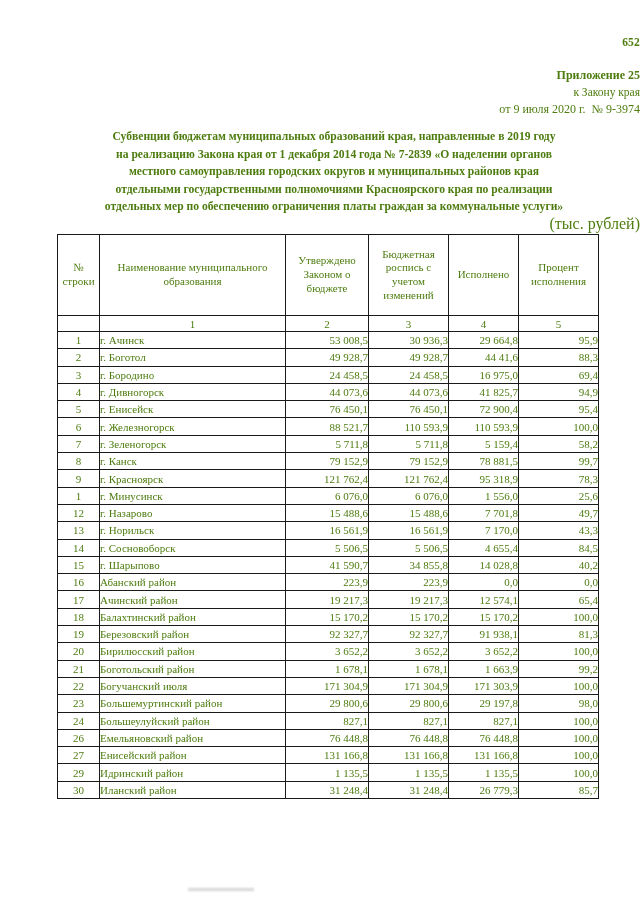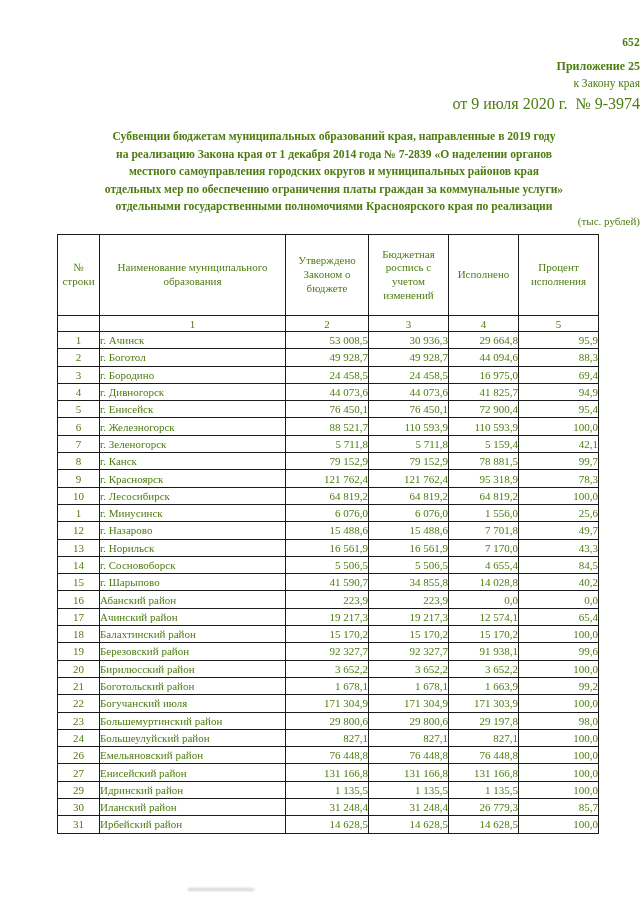--- a/index.html
+++ b/index.html
@@ -22,36 +22,36 @@
   .page-number {
     position: absolute;
     top: 36px;
     right: 42px;
     font-size: 11.5px;
     font-weight: bold;
     letter-spacing: 0.2px;
   }
   .appendix-block {
     position: absolute;
-    top: 58px;
+    top: 67px;
     right: 42px;
     text-align: right;
     line-height: 1.45;
   }
   .appendix-line1 {
     font-size: 12px;
     font-weight: bold;
     display: block;
   }
   .appendix-line2 {
     font-size: 11.5px;
     display: block;
   }
   .appendix-line3 {
-    font-size: 16px;
+    font-size: 12px;
     display: block;
     white-space: pre;
   }
 
   
   .doc-title {
     position: absolute;
     top: 128px;
     left: 64px;
     width: 540px;
@@ -60,21 +60,21 @@
     font-weight: bold;
     line-height: 1.52;
   }
   .doc-title span { display: block; }
 
   
   .units-note {
     position: absolute;
     top: 215px;
     right: 42px;
-    font-size: 11px;
+    font-size: 16px;
   }
 
   
   .table-wrap {
     position: absolute;
     top: 234px;
     left: 57px;
     width: 541px;
   }
   table.fin {
@@ -136,22 +136,22 @@
   <div class="appendix-block">
     <span class="appendix-line1">Приложение 25</span>
     <span class="appendix-line2">к Закону края</span>
     <span class="appendix-line3">от 9 июля 2020 г.  № 9-3974</span>
   </div>
 
   <div class="doc-title">
     <span>Субвенции бюджетам муниципальных образований края, направленные в 2019 году</span>
     <span>на реализацию Закона края от 1 декабря 2014 года № 7-2839 «О  наделении органов</span>
     <span>местного самоуправления городских округов и муниципальных районов края</span>
+    <span>отдельными государственными полномочиями Красноярского края по реализации</span>
     <span>отдельных мер по обеспечению ограничения платы граждан за коммунальные услуги»</span>
-    <span>отдельными государственными полномочиями Красноярского края по реализации</span>
   </div>
 
   <div class="units-note">(тыс. рублей)</div>
 
   <div class="table-wrap">
     <table class="fin">
       <colgroup>
         <col class="c-num">
           <col class="c-name">
           <col class="c-approved">
@@ -186,21 +186,21 @@
             <td class="money">53 008,5</td>
             <td class="money">30 936,3</td>
             <td class="money">29 664,8</td>
             <td class="money">95,9</td>
           </tr>
           <tr>
             <td class="num">2</td>
             <td class="name">г. Боготол</td>
             <td class="money">49 928,7</td>
             <td class="money">49 928,7</td>
-            <td class="money">44 094,6</td>
+            <td class="money">44 41,6</td>
             <td class="money">88,3</td>
           </tr>
           <tr>
             <td class="num">3</td>
             <td class="name">г. Бородино</td>
             <td class="money">24 458,5</td>
             <td class="money">24 458,5</td>
             <td class="money">16 975,0</td>
             <td class="money">69,4</td>
           </tr>
@@ -227,47 +227,39 @@
             <td class="money">110 593,9</td>
             <td class="money">110 593,9</td>
             <td class="money">100,0</td>
           </tr>
           <tr>
             <td class="num">7</td>
             <td class="name">г. Зеленогорск</td>
             <td class="money">5 711,8</td>
             <td class="money">5 711,8</td>
             <td class="money">5 159,4</td>
-            <td class="money">42,1</td>
+            <td class="money">58,2</td>
           </tr>
           <tr>
             <td class="num">8</td>
             <td class="name">г. Канск</td>
             <td class="money">79 152,9</td>
             <td class="money">79 152,9</td>
             <td class="money">78 881,5</td>
             <td class="money">99,7</td>
           </tr>
           <tr>
             <td class="num">9</td>
             <td class="name">г. Красноярск</td>
             <td class="money">121 762,4</td>
             <td class="money">121 762,4</td>
             <td class="money">95 318,9</td>
             <td class="money">78,3</td>
           </tr>
           <tr>
-            <td class="num">10</td>
-            <td class="name">г. Лесосибирск</td>
-            <td class="money">64 819,2</td>
-            <td class="money">64 819,2</td>
-            <td class="money">64 819,2</td>
-            <td class="money">100,0</td>
-          </tr>
-          <tr>
             <td class="num">1</td>
             <td class="name">г. Минусинск</td>
             <td class="money">6 076,0</td>
             <td class="money">6 076,0</td>
             <td class="money">1 556,0</td>
             <td class="money">25,6</td>
           </tr>
           <tr>
             <td class="num">12</td>
             <td class="name">г. Назарово</td>
@@ -323,21 +315,21 @@
             <td class="money">15 170,2</td>
             <td class="money">15 170,2</td>
             <td class="money">100,0</td>
           </tr>
           <tr>
             <td class="num">19</td>
             <td class="name">Березовский район</td>
             <td class="money">92 327,7</td>
             <td class="money">92 327,7</td>
             <td class="money">91 938,1</td>
-            <td class="money">99,6</td>
+            <td class="money">81,3</td>
           </tr>
           <tr>
             <td class="num">20</td>
             <td class="name">Бирилюсский район</td>
             <td class="money">3 652,2</td>
             <td class="money">3 652,2</td>
             <td class="money">3 652,2</td>
             <td class="money">100,0</td>
           </tr>
           <tr>
@@ -397,26 +389,18 @@
             <td class="money">100,0</td>
           </tr>
           <tr>
             <td class="num">30</td>
             <td class="name">Иланский район</td>
             <td class="money">31 248,4</td>
             <td class="money">31 248,4</td>
             <td class="money">26 779,3</td>
             <td class="money">85,7</td>
           </tr>
-          <tr>
-            <td class="num">31</td>
-            <td class="name">Ирбейский район</td>
-            <td class="money">14 628,5</td>
-            <td class="money">14 628,5</td>
-            <td class="money">14 628,5</td>
-            <td class="money">100,0</td>
-          </tr>
         </tbody>
     </table>
   </div>
 
   <div class="scan-artifact"></div>
 </div>
 
 </body></html>

